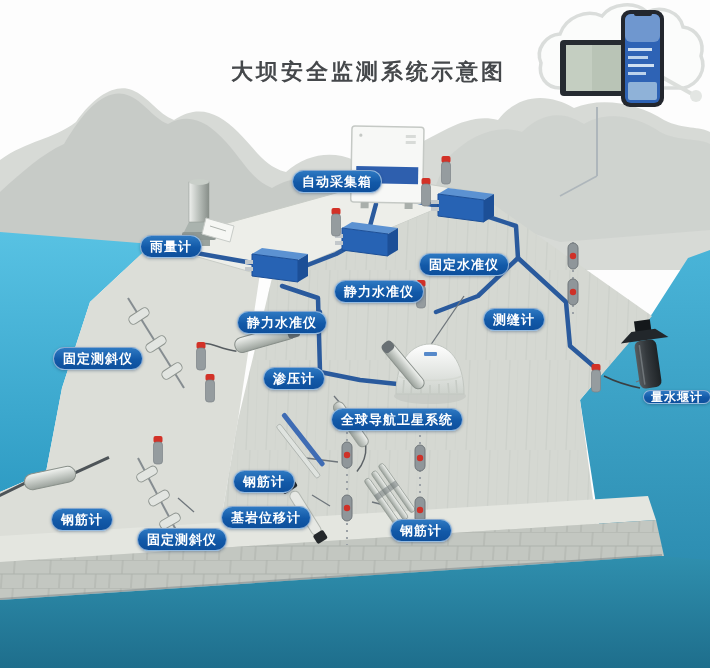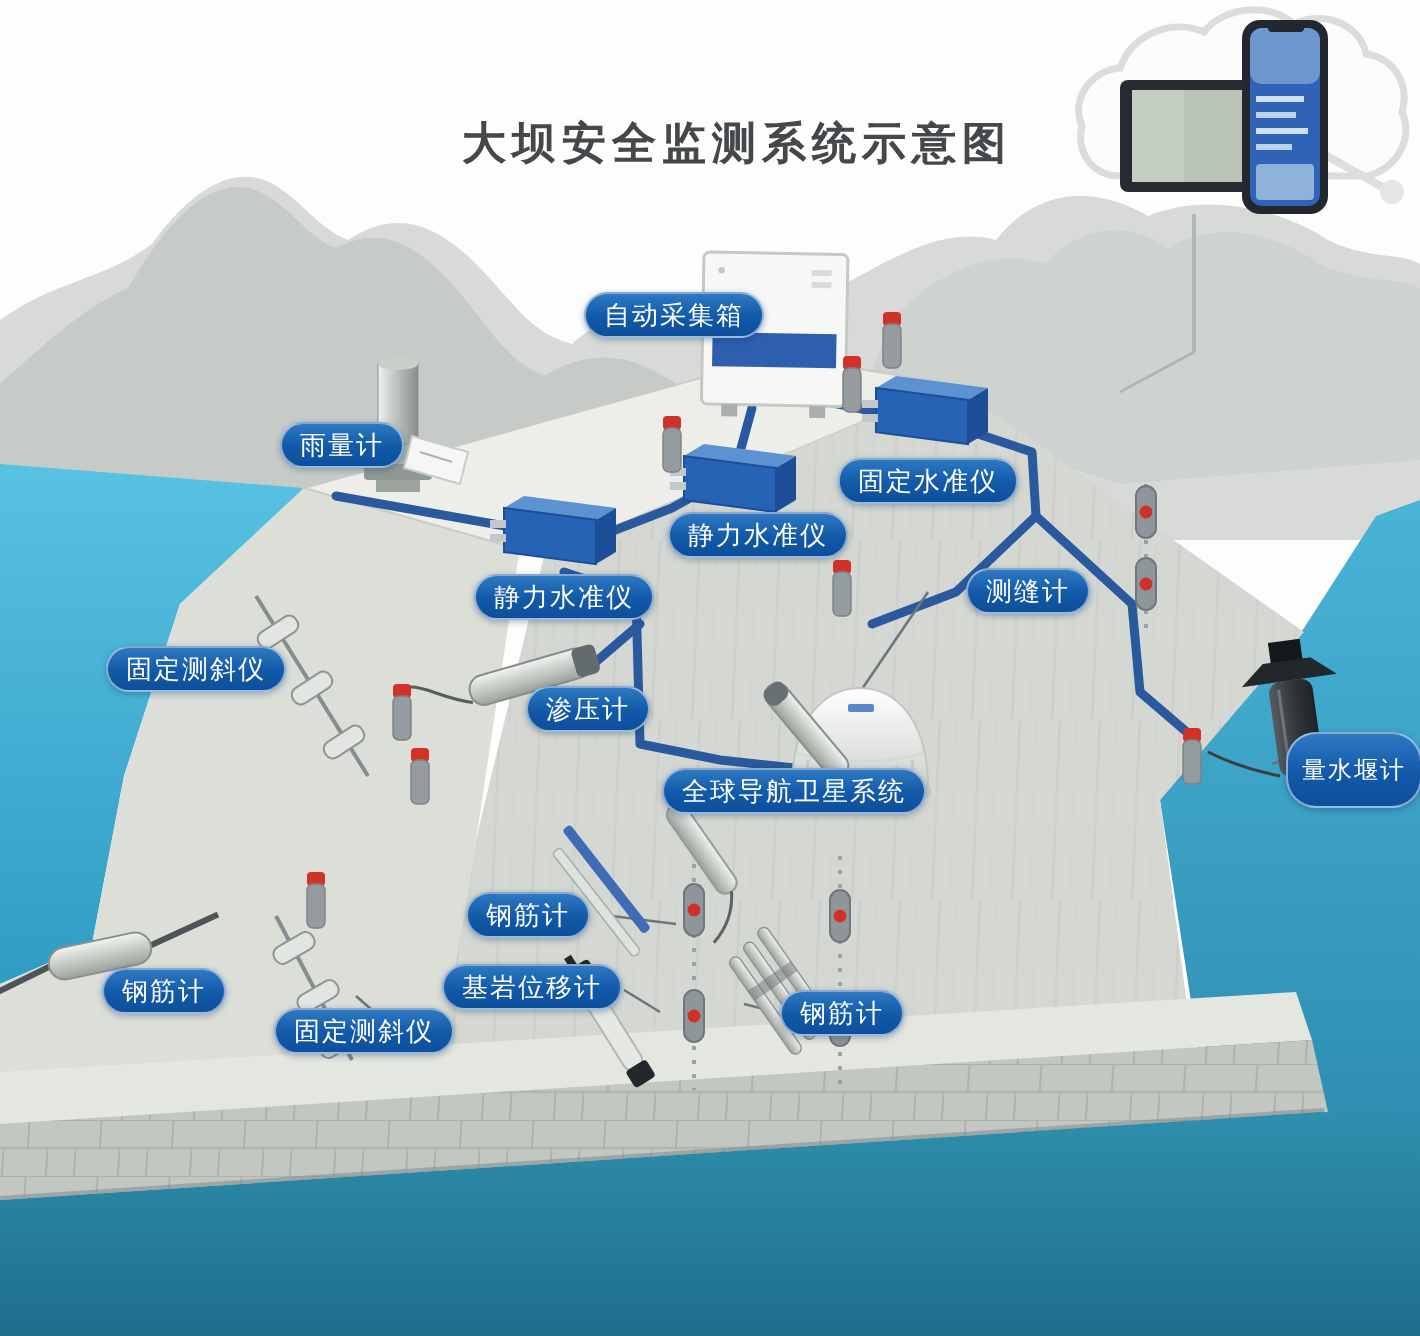--- a/index.html
+++ b/index.html
@@ -16,24 +16,24 @@
     text-shadow:0 1px 0 rgba(255,255,255,.8);
     white-space:nowrap;z-index:5;
   }
   .pill{
     position:absolute;z-index:6;
     display:inline-flex;align-items:center;justify-content:center;
     padding:4px 9px;border-radius:15px;
     background:linear-gradient(180deg,#2e79c2 0%,#1259a8 55%,#0d4f9c 100%);
     border:1px solid rgba(255,255,255,.5);
     box-shadow:0 1px 3px rgba(20,50,90,.35);
-    color:#ffffff;font-size:13px;font-weight:normal;letter-spacing:1px;
-    white-space:nowrap;line-height:1;
+    color:#ffffff;font-size:13px;font-weight:bold;letter-spacing:1px;
+    white-space:nowrap;line-height:1;margin-top:24px;
   }
-  .pill.small{font-size:12px;padding:12px 7px;}
+  .pill.small{font-size:12px;padding:0 7px;}
 </style>
 </head>
 <body>
 
 <div class="stage">
 
   <svg width="710" height="668" viewBox="0 0 710 668">
     <defs>
       <linearGradient id="silverH" x1="0" y1="0" x2="0" y2="1">
         <stop offset="0" stop-color="#f2f4f1"></stop>

